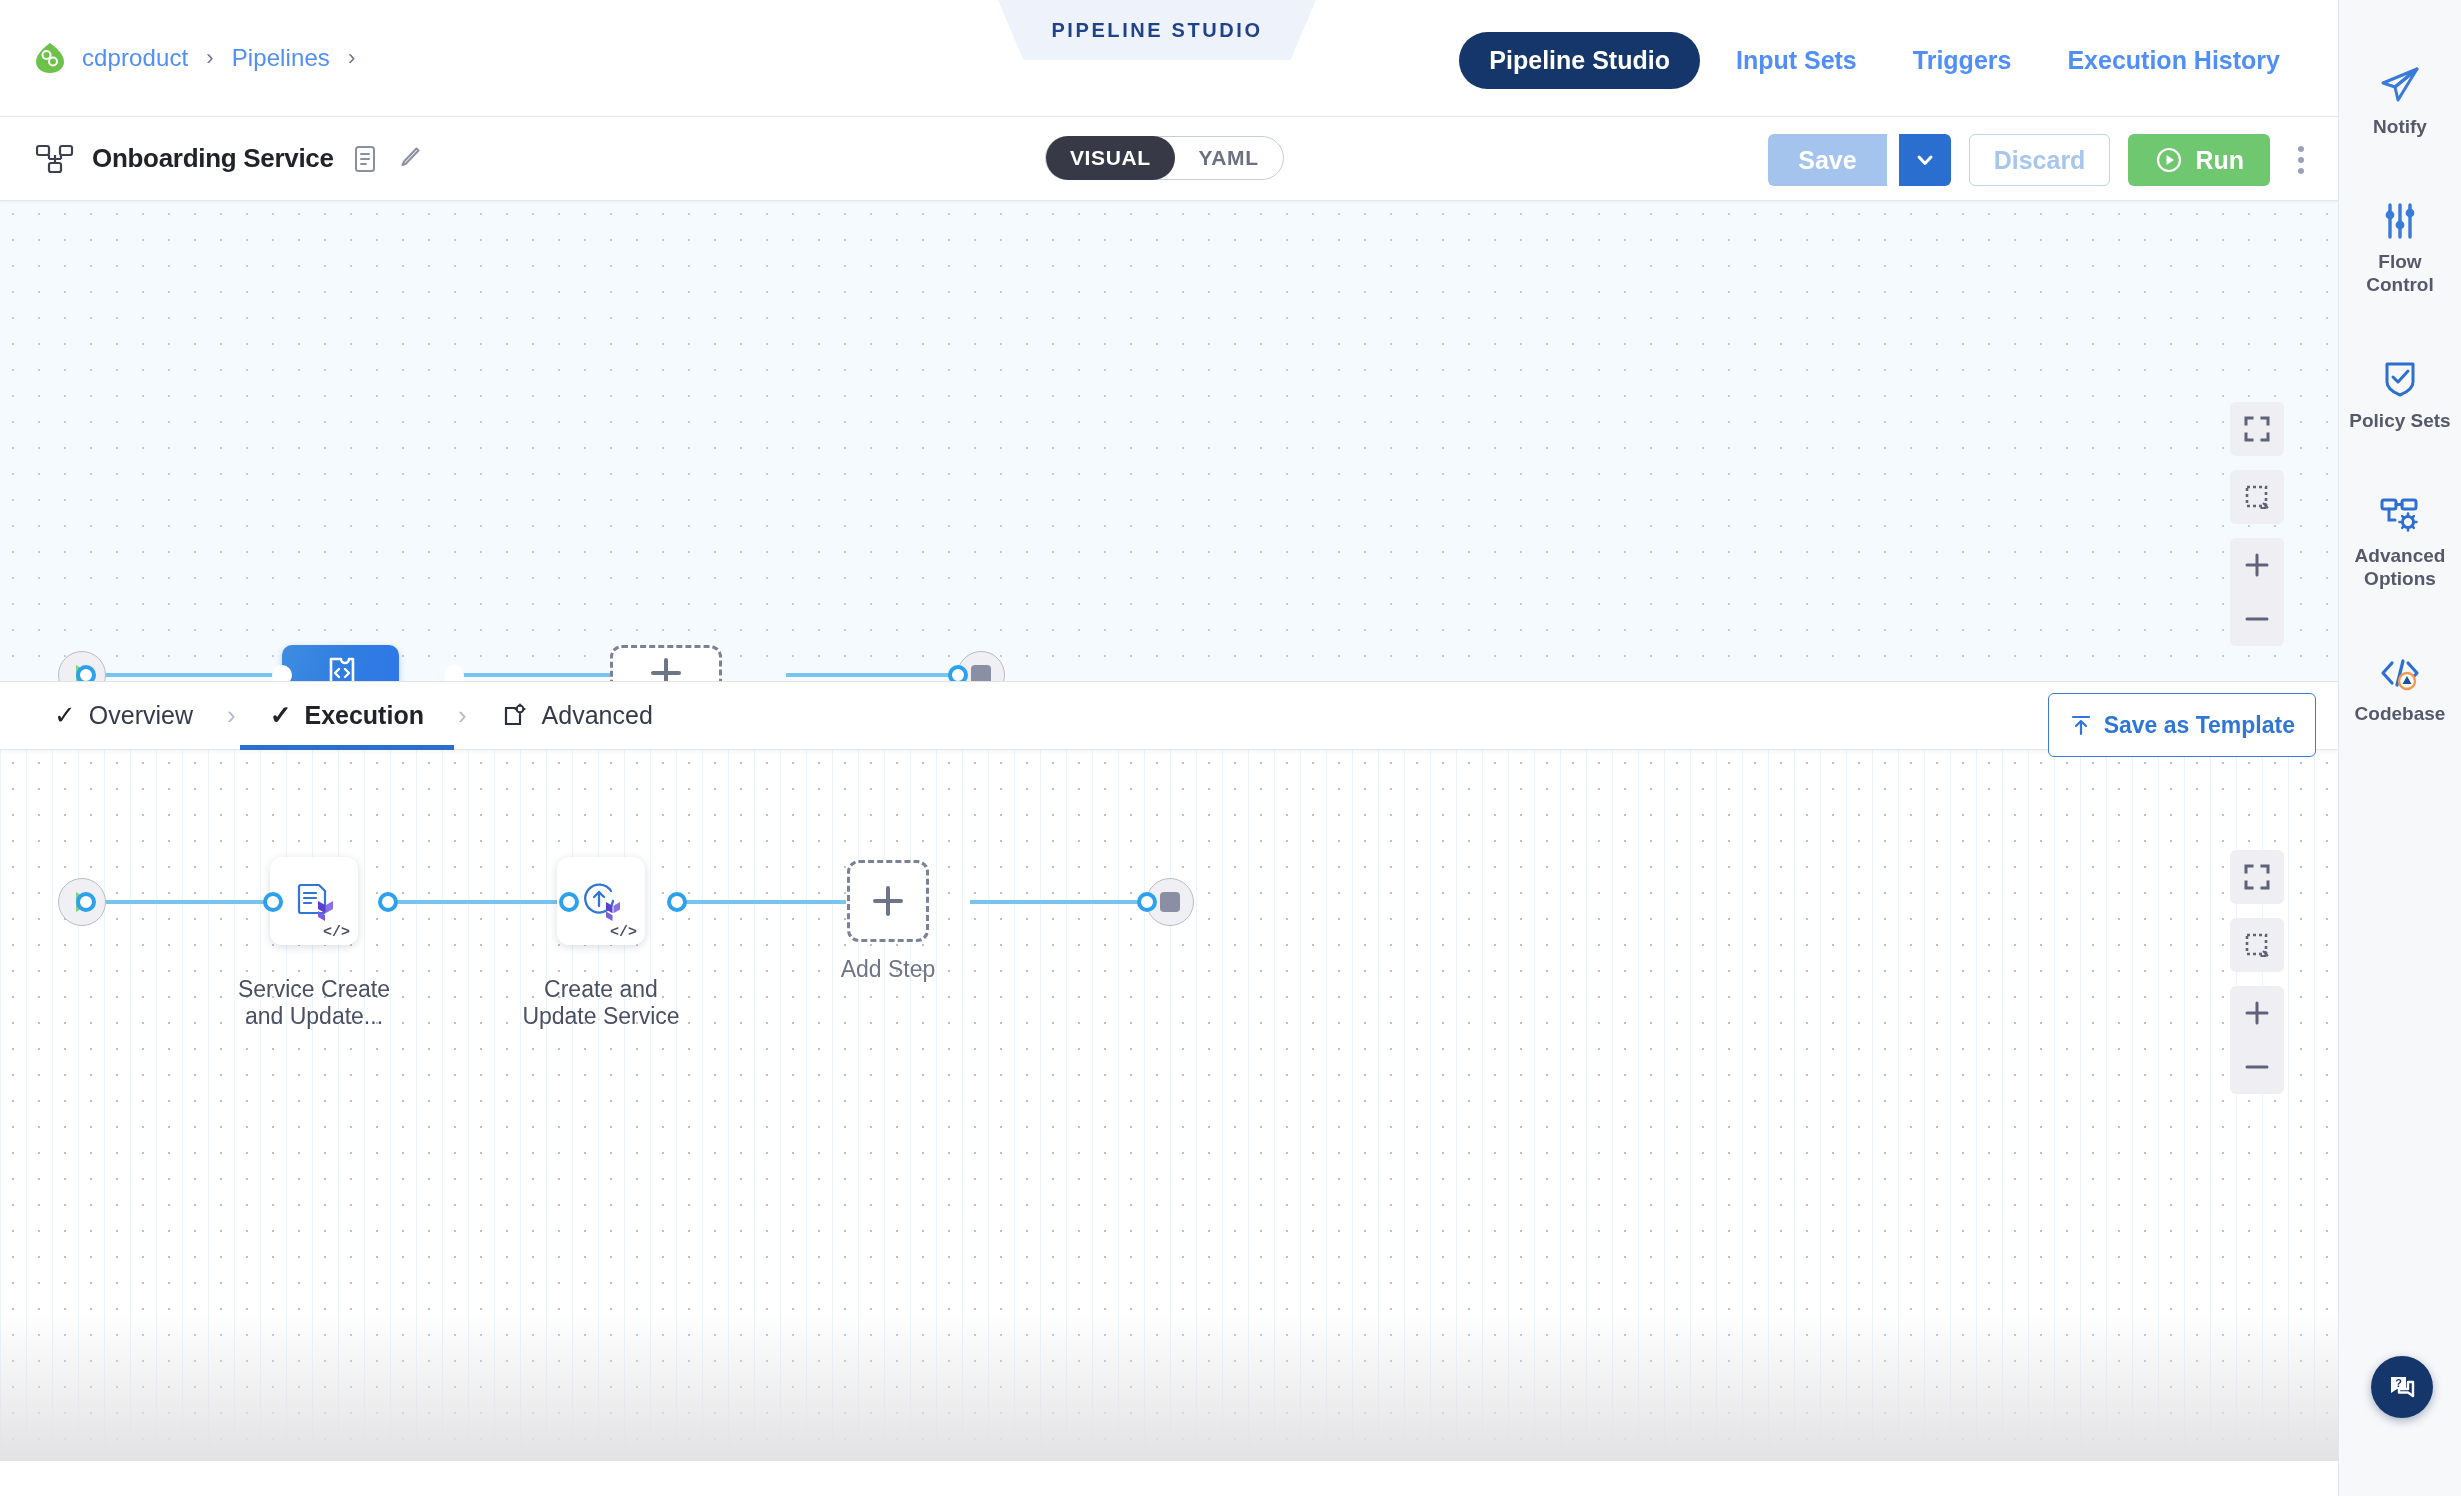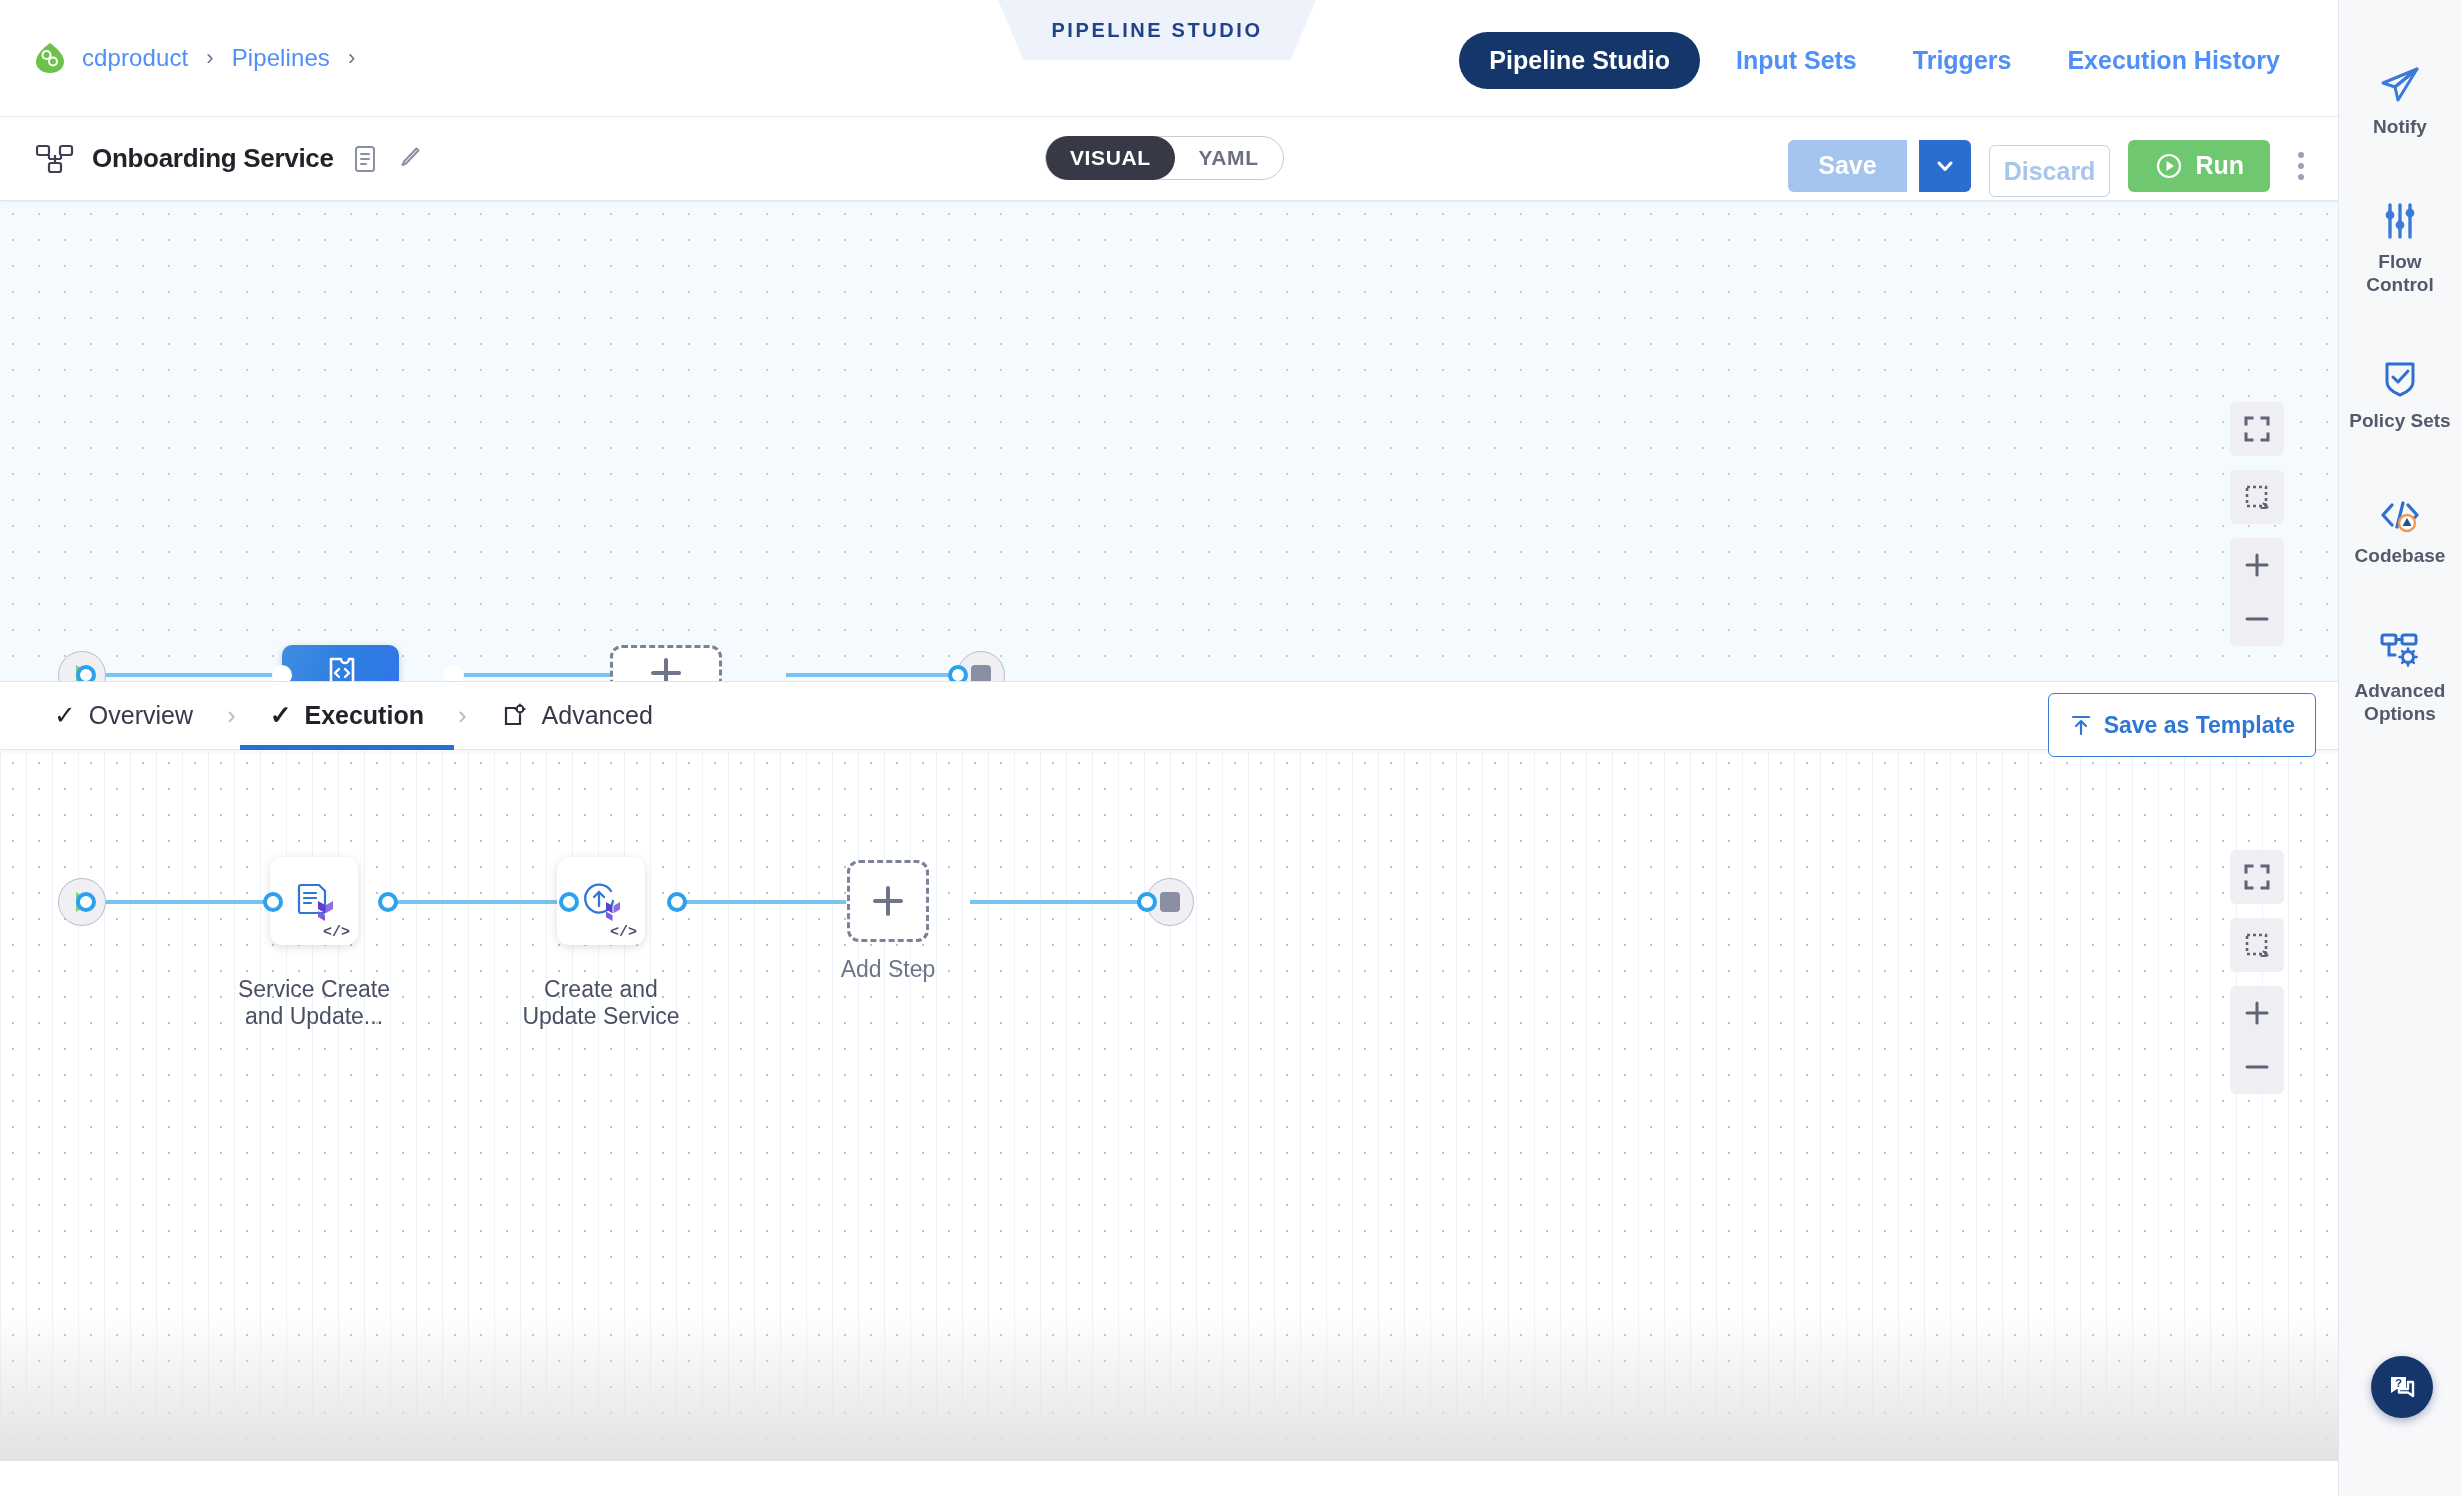--- a/index.html
+++ b/index.html
@@ -75,22 +75,22 @@
     background: #a4c4ee; color: #fff; font-size: 25px; font-weight: bold;
     padding: 0 30px; display: flex; align-items: center; border: none;
     font-family: inherit; cursor: pointer;
   }
   .save-caret {
     background: #2a6ed0; width: 52px; display: flex; align-items: center; justify-content: center;
     cursor: pointer;
   }
   .discard-btn {
     background: #fff; border: 1px solid #bcd3f2; border-radius: 6px; height: 52px;
-    color: #a8c5ec; font-size: 25px; font-weight: bold; padding: 0 14px;
-    font-family: inherit; cursor: pointer; margin-top: 11px;
+    color: #a8c5ec; font-size: 25px; font-weight: bold; padding: 0 24px;
+    font-family: inherit; cursor: pointer;
   }
   .run-btn {
     background: #6fc86f; border: none; border-radius: 6px; height: 52px;
     color: #fff; font-size: 25px; font-weight: bold; padding: 0 26px;
     display: flex; align-items: center; gap: 11px; font-family: inherit; cursor: pointer;
   }
   .kebab { display: flex; flex-direction: column; gap: 5px; padding: 6px 10px; cursor: pointer; }
   .kebab i { width: 6px; height: 6px; border-radius: 50%; background: #9aa2b5; display:block; }
 
   
@@ -532,41 +532,41 @@
 
     <div class="rb-item">
       <svg width="42" height="42" viewBox="0 0 42 42">
         <path d="M8 6h26v18c0 7-8 11-13 13C16 35 8 31 8 24Z" fill="none" stroke="#2f6fd0" stroke-width="3" stroke-linejoin="round"></path>
         <path d="M14 19 l5 5 l10 -11" fill="none" stroke="#2f6fd0" stroke-width="3" stroke-linecap="round" stroke-linejoin="round"></path>
       </svg>
       <span class="lbl">Policy Sets</span>
     </div>
 
     <div class="rb-item">
+      <svg width="46" height="40" viewBox="0 0 46 40">
+        <rect x="5" y="5" width="14" height="9" rx="2" fill="none" stroke="#2f6fd0" stroke-width="3"></rect>
+        <rect x="25" y="5" width="14" height="9" rx="2" fill="none" stroke="#2f6fd0" stroke-width="3"></rect>
+        <path d="M19 9.5h6M12 14v11h6" fill="none" stroke="#2f6fd0" stroke-width="3" stroke-linecap="round"></path>
+        <circle cx="31" cy="27" r="5.5" fill="none" stroke="#2f6fd0" stroke-width="3"></circle>
+        <path d="M31 18.5v3M31 32.5v3M22.5 27h3M36.5 27h3M25.2 21.2l2.1 2.1M34.7 30.7l2.1 2.1M36.8 21.2l-2.1 2.1M27.3 30.7l-2.1 2.1" stroke="#2f6fd0" stroke-width="2.6" stroke-linecap="round"></path>
+      </svg>
+      <span class="lbl">Advanced Options</span>
+    </div>
+
+    <div class="rb-item">
       <svg width="44" height="40" viewBox="0 0 44 40">
         <path d="M14 10 L5 20 l9 10" fill="none" stroke="#2f6fd0" stroke-width="3.2" stroke-linecap="round" stroke-linejoin="round"></path>
         <path d="M30 10 L39 20 l-9 10" fill="none" stroke="#2f6fd0" stroke-width="3.2" stroke-linecap="round" stroke-linejoin="round"></path>
         <path d="M25 8 L19 32" stroke="#2f6fd0" stroke-width="3.2" stroke-linecap="round"></path>
         <circle cx="29" cy="28" r="8" fill="#fff" stroke="#f3994e" stroke-width="2.4"></circle>
         <path d="M29 23 l4.5 8h-9Z" fill="#1d4f9e"></path>
       </svg>
       <span class="lbl">Codebase</span>
     </div>
 
-    <div class="rb-item">
-      <svg width="46" height="40" viewBox="0 0 46 40">
-        <rect x="5" y="5" width="14" height="9" rx="2" fill="none" stroke="#2f6fd0" stroke-width="3"></rect>
-        <rect x="25" y="5" width="14" height="9" rx="2" fill="none" stroke="#2f6fd0" stroke-width="3"></rect>
-        <path d="M19 9.5h6M12 14v11h6" fill="none" stroke="#2f6fd0" stroke-width="3" stroke-linecap="round"></path>
-        <circle cx="31" cy="27" r="5.5" fill="none" stroke="#2f6fd0" stroke-width="3"></circle>
-        <path d="M31 18.5v3M31 32.5v3M22.5 27h3M36.5 27h3M25.2 21.2l2.1 2.1M34.7 30.7l2.1 2.1M36.8 21.2l-2.1 2.1M27.3 30.7l-2.1 2.1" stroke="#2f6fd0" stroke-width="2.6" stroke-linecap="round"></path>
-      </svg>
-      <span class="lbl">Advanced Options</span>
-    </div>
-
     <div class="help-fab">
       <svg width="34" height="34" viewBox="0 0 34 34">
         <path d="M6 7h15v12H12l-6 4Z" fill="#fff"></path>
         <path d="M28 12v14l-5-3.5H14V19h9V12Z" fill="none" stroke="#fff" stroke-width="2.4" stroke-linejoin="round"></path>
         <text x="13.5" y="17" font-size="11" font-weight="bold" fill="#15366b" text-anchor="middle" font-family="Liberation Sans, sans-serif">?</text>
       </svg>
     </div>
   </div>
 </div>
 

